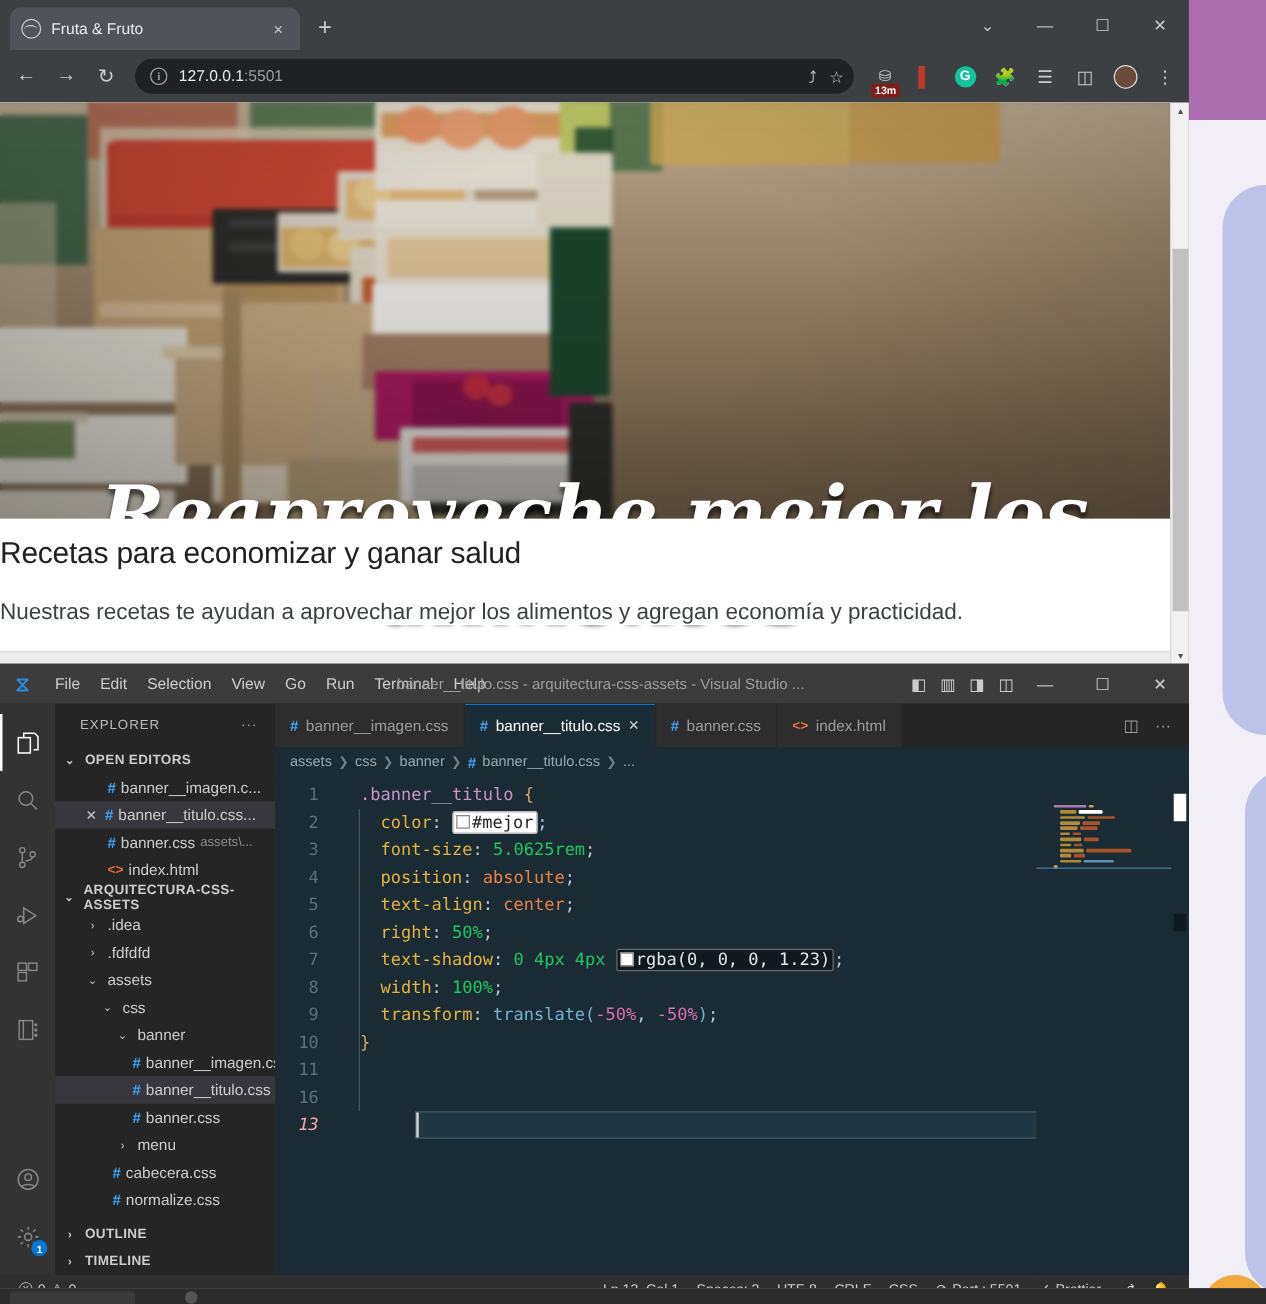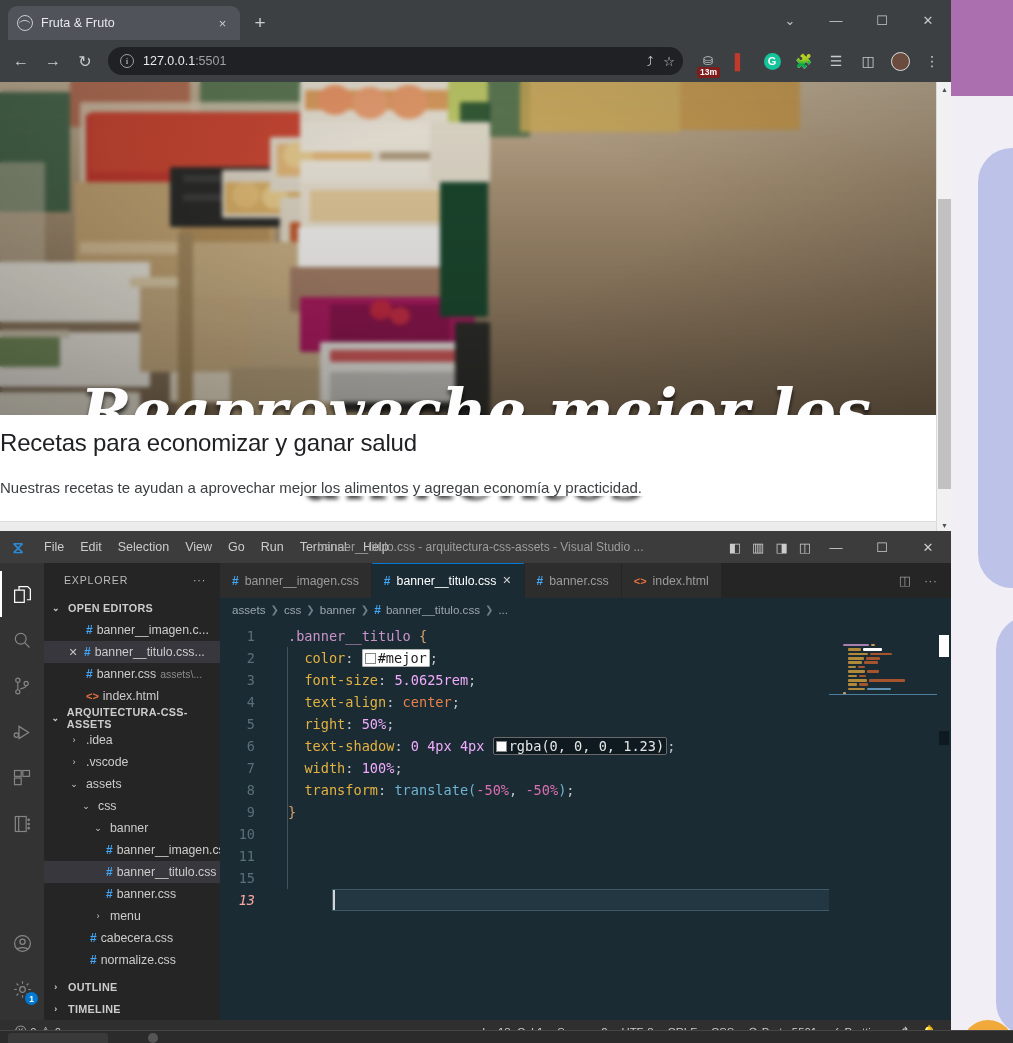--- a/index.html
+++ b/index.html
@@ -148,21 +148,21 @@
   }
   .content-below{
     position:absolute; left:0; top:333px; width:936px; background:#fff;
     padding:14px 22px 0 22px;
   }
   .content-below h2{
     font-size:24px; color:#202124; font-weight:normal; letter-spacing:-.2px;
     margin-left:-22px; padding-left:0;
   }
   .content-below p{
-    margin-top:22px; font-size:15px; color:#3c4043; margin-left:-22px;
+    margin-top:22px; font-size:18px; color:#3c4043; margin-left:-22px;
   }
   .bottom-strip{
     position:absolute; left:0; bottom:0; width:936px; height:12px;
     background:#ececec; border-top:1px solid #dcdcdc;
   }
 
   
   #vscode{
     position:absolute; left:0; top:531px; width:951px; height:512px;
     background:#1e1e1e; color:#ccc;
@@ -274,21 +274,21 @@
   }
   .caret{ position:absolute; left:69px; top:269px; width:2px;height:20px; background:#d4d4d4; }
 
   
   .s-sel{ color:#c994c9; }   
   .s-brace{ color:#d4a26a; }
   .s-prop{ color:#e3b341; }
   .s-colon{ color:#c0c5ce; }
   .s-val{ color:#e8814a; }
   .s-fn{ color:#6fb3d2; }
-  .s-num{ color:#f0abfc; }
+  .s-num{ color:#22c55e; }
   .s-pink{ color:#d86fb0; }
   .s-punc{ color:#6fb3d2; }
   .colorchip{
     display:inline-block; width:11px;height:11px; background:#fdfdfd;
     border:1px solid #888; vertical-align:-1px; margin-right:2px;
   }
   .hoverbox-light{
     background:#ffffff; color:#1e1e1e; border:1px solid #b5b5b5;
     padding:0 2px; border-radius:2px;
   }
@@ -607,21 +607,21 @@
         <span class="chev">⌄</span>
         <span>ARQUITECTURA-CSS-ASSETS</span>
       </div>
 
       <div class="tree-row" style="padding-left:22px;">
         <span class="chev">›</span>
         <span>.idea</span>
       </div>
       <div class="tree-row" style="padding-left:22px;">
         <span class="chev">›</span>
-        <span>.vscode</span>
+        <span>.fdfdfd</span>
       </div>
       <div class="tree-row" style="padding-left:22px;">
         <span class="chev">⌄</span>
         <span>assets</span>
       </div>
       <div class="tree-row" style="padding-left:34px;">
         <span class="chev">⌄</span>
         <span>css</span>
       </div>
       <div class="tree-row" style="padding-left:46px;">
@@ -710,34 +710,35 @@
           <div class="ln">2</div>
           <div class="ln">3</div>
           <div class="ln">4</div>
           <div class="ln">5</div>
           <div class="ln">6</div>
           <div class="ln">7</div>
           <div class="ln">8</div>
           <div class="ln">9</div>
           <div class="ln">10</div>
           <div class="ln">11</div>
-          <div class="ln">15</div>
+          <div class="ln">16</div>
           <div class="ln cur">13</div>
         </div>
 
         <div class="codelines">
           <div class="indentguide"></div>
 
           <div class="cl"><span class="s-sel">.banner__titulo</span> <span class="s-brace">{</span></div>
 
           <div class="cl">  <span class="s-prop">color</span><span class="s-colon">:</span> <span class="hoverbox-light"><span class="colorchip"></span><span>#mejor</span></span><span class="s-colon">;</span></div>
 
 
           <div class="cl">  <span class="s-prop">font-size</span><span class="s-colon">:</span> <span class="s-num">5.0625rem</span><span class="s-colon">;</span></div>
 
+          <div class="cl">  <span class="s-prop">position</span><span class="s-colon">:</span> <span class="s-val">absolute</span><span class="s-colon">;</span></div>
 
 
           <div class="cl">  <span class="s-prop">text-align</span><span class="s-colon">:</span> <span class="s-val">center</span><span class="s-colon">;</span></div>
 
           <div class="cl">  <span class="s-prop">right</span><span class="s-colon">:</span> <span class="s-num">50%</span><span class="s-colon">;</span></div>
 
           <div class="cl">  <span class="s-prop">text-shadow</span><span class="s-colon">:</span> <span class="s-num">0 4px 4px</span> <span class="hoverbox-dark"><span class="colorchip"></span><span>rgba(0, 0, 0, 1.23)</span></span><span class="s-colon">;</span></div>
 
           <div class="cl">  <span class="s-prop">width</span><span class="s-colon">:</span> <span class="s-num">100%</span><span class="s-colon">;</span></div>
 

